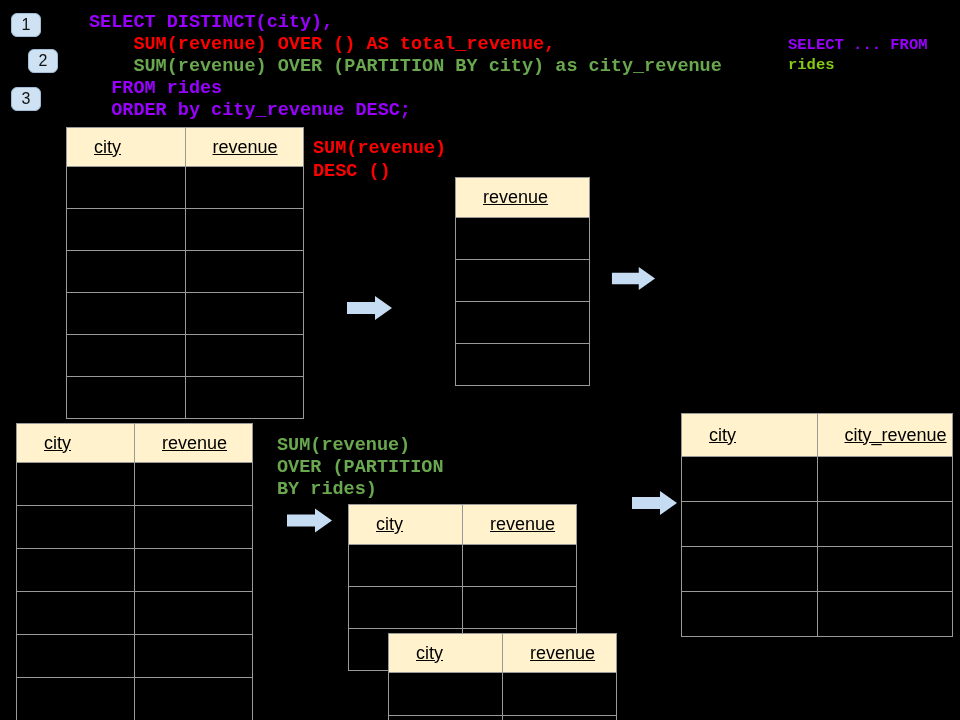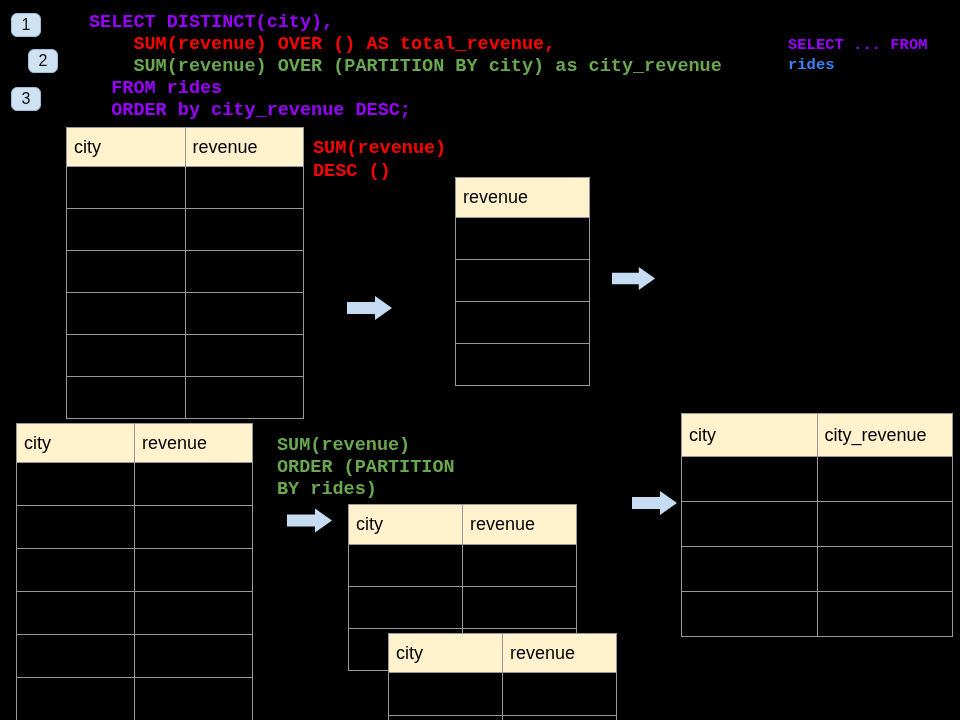--- a/index.html
+++ b/index.html
@@ -45,23 +45,24 @@
     border: 1px solid var(--tborder, #999);
   }
   .thead { display: flex; }
   .hcell {
     flex: 1;
     height: var(--hh);
     background: var(--theader, #FFF2CC);
     border-right: 1px solid var(--tborder, #999);
     border-bottom: 1px solid var(--tborder, #999);
     display: flex; align-items: center;
-    padding-left: 7px;
+    padding-left: 27px;
     font-size: 18px;
     color: #000;
+    text-decoration: underline;
   }
   .hcell:last-child { border-right: none; }
   .trow { display: flex; border-bottom: 1px solid var(--tborder, #999); }
   .trow:last-child { border-bottom: none; }
   .bcell {
     flex: 1;
     height: var(--rh);
     background: #000;
     border-right: 1px solid var(--tborder, #999);
   }
@@ -86,25 +87,25 @@
 <body>
 
 <div id="canvas">
 
   <div class="badge" id="badge-1">1</div>
   <div class="badge" id="badge-2">2</div>
   <div class="badge" id="badge-3">3</div>
 
   <div class="code" id="sql-code"><div style="color: rgb(153, 0, 255);">SELECT DISTINCT(city),</div><div style="color: rgb(255, 0, 0);">    SUM(revenue) OVER () AS total_revenue,</div><div style="color: rgb(106, 168, 79);">    SUM(revenue) OVER (PARTITION BY city) as city_revenue</div><div style="color: rgb(153, 0, 255);">  FROM rides</div><div style="color: rgb(153, 0, 255);">  ORDER by city_revenue DESC;</div></div>
 
-  <div class="code" id="side-code"><div style="color: rgb(153, 0, 255);">SELECT ... FROM</div><div style="color: #3b82f6;">rides</div></div>
+  <div class="code" id="side-code"><div style="color: rgb(153, 0, 255);">SELECT ... FROM</div><div style="color: #84cc16;">rides</div></div>
 
   <div class="code" id="annotation-total" style="color: rgb(255, 0, 0);"><div>SUM(revenue)</div><div>DESC ()</div></div>
 
-  <div class="code" id="annotation-partition" style="color: rgb(106, 168, 79);"><div>SUM(revenue)</div><div>ORDER (PARTITION</div><div>BY rides)</div></div>
+  <div class="code" id="annotation-partition" style="color: rgb(106, 168, 79);"><div>SUM(revenue)</div><div>OVER (PARTITION</div><div>BY rides)</div></div>
 
   <div class="dtable" id="table-rides">
     <div class="thead">
         <div class="hcell">city</div>
         <div class="hcell">revenue</div>
       </div>
     <div class="tbody">
         <div class="trow">
           <div class="bcell"></div>
           <div class="bcell"></div>

